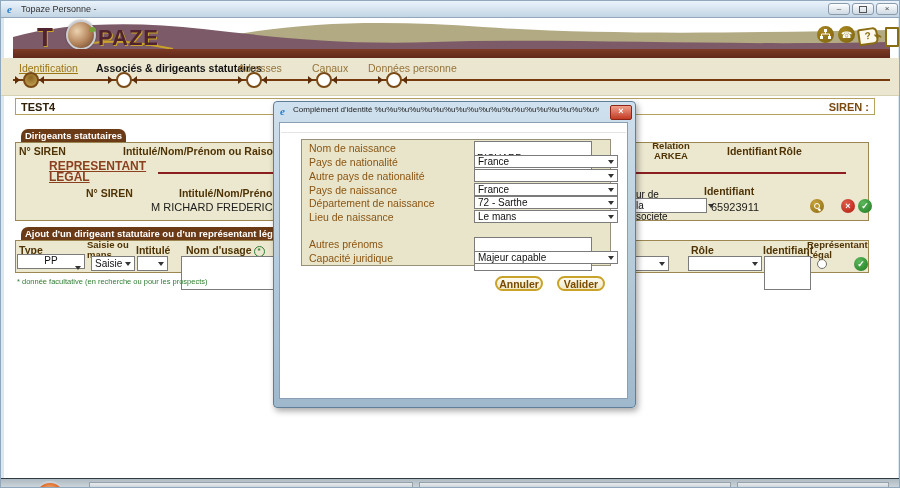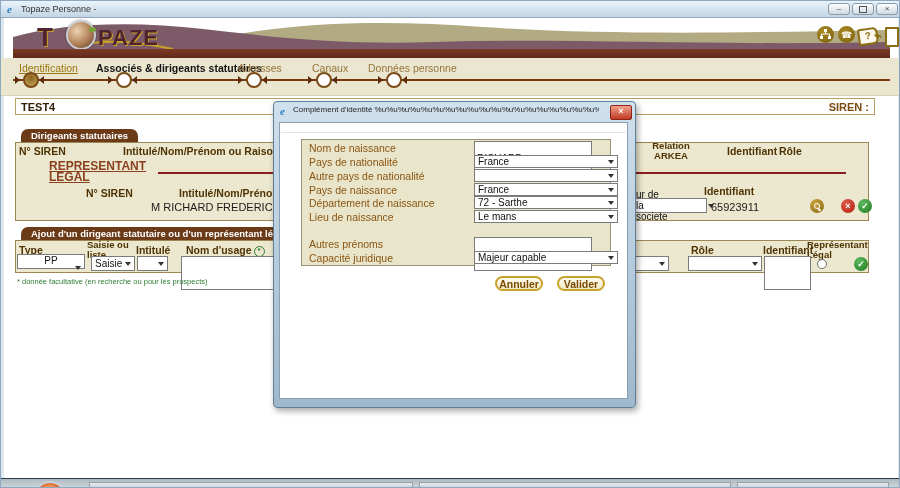--- a/index.html
+++ b/index.html
@@ -41,21 +41,21 @@
   .arr{top:75px;width:0;height:0;border-top:4px solid transparent;border-bottom:4px solid transparent;}
   .arr-r{border-left:5px solid #5f2d08;}
   .arr-l{border-right:5px solid #5f2d08;}
 
   
   .recbar{left:14px;top:97px;width:860px;height:17px;background:#fff;border:1px solid #b5a05f;box-sizing:border-box;}
   .rec-name{left:20px;top:100px;font-size:11px;font-weight:bold;color:#30200a;}
   .rec-siren{left:770px;top:100px;width:98px;text-align:right;font-size:11px;font-weight:bold;color:#7a4a10;}
 
   
-  .sectab{height:20px;background:#6b3a17;border-radius:7px 7px 0 0;color:#fff;font-size:9.5px;font-weight:bold;line-height:13px;padding:0 10px;}
+  .sectab{height:20px;background:#6b3a17;border-radius:7px 7px 0 0;color:#fff;font-size:9.5px;font-weight:bold;line-height:13px;padding:0 4px;}
   .panel{background:#ece8cf;border:1px solid #9c8752;box-sizing:border-box;}
   .hdrtxt{font-size:10.5px;font-weight:bold;color:#4f3305;}
   .hdr2{font-size:9.5px;font-weight:bold;color:#4f3305;line-height:9.5px;text-align:center;}
   .cell{font-size:11px;color:#1a1a1a;}
   .replink{font-size:12px;font-weight:bold;color:#8b4020;text-decoration:underline;line-height:11px;cursor:pointer;}
   .redrule{background:#8b1f1f;height:2px;}
 
   
   .sel{background:#fff;border:1px solid #7b7b7b;display:flex;align-items:center;padding:0 3px;box-sizing:border-box;font-size:10px;color:#111;}
   .sel .chev{margin-left:auto;width:0;height:0;border-left:3.5px solid transparent;border-right:3.5px solid transparent;border-top:4px solid #333;}
@@ -190,21 +190,21 @@
       <span class="mag"></span>
     </div>
   <div class="abs ic-circle ic-red" style="left:840px;top:198px;">×</div>
   <div class="abs ic-circle ic-green" style="left:857px;top:198px;">✓</div>
 
   <div class="abs sectab" style="left:20px;top:226px;">Ajout d'un dirigeant statutaire ou d'un représentant légal</div>
   <div class="abs panel" style="left:14px;top:239px;width:854px;height:33px;"></div>
   <span class="abs hdrtxt" style="left:18px;top:243px;">Type</span>
   <div class="abs hdr2" style="left:86px;top:239px;width:46px;text-align:left;">
     <div>Saisie ou</div>
-    <div>liste</div>
+    <div>mans</div>
   </div>
   <span class="abs hdrtxt" style="left:135px;top:243px;">Intitulé</span>
   <span class="abs hdrtxt" style="left:185px;top:243px;"><span>Nom d'usage</span><span class="footmark">*</span></span>
   <span class="abs hdrtxt" style="left:690px;top:243px;">Rôle</span>
   <span class="abs hdrtxt" style="left:762px;top:243px;">Identifiant</span>
   <div class="abs hdr2" style="left:806px;top:239px;width:60px;text-align:left;">
     <div>Représentant</div>
     <div>Légal</div>
   </div>
 

